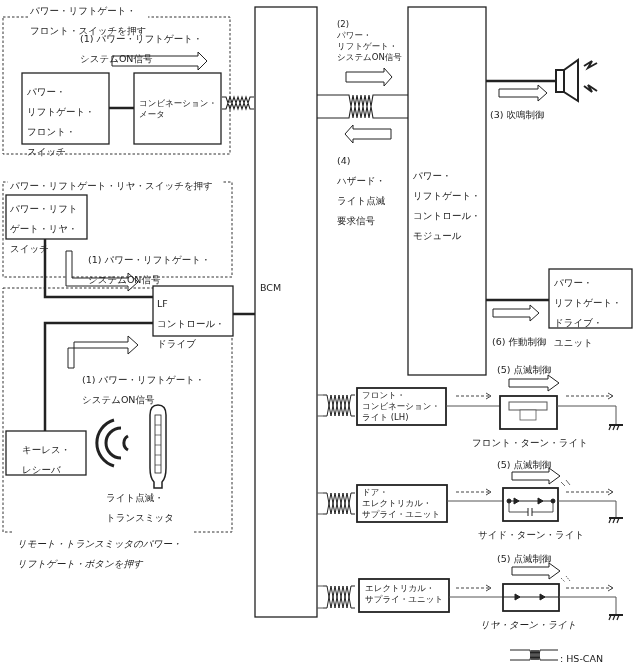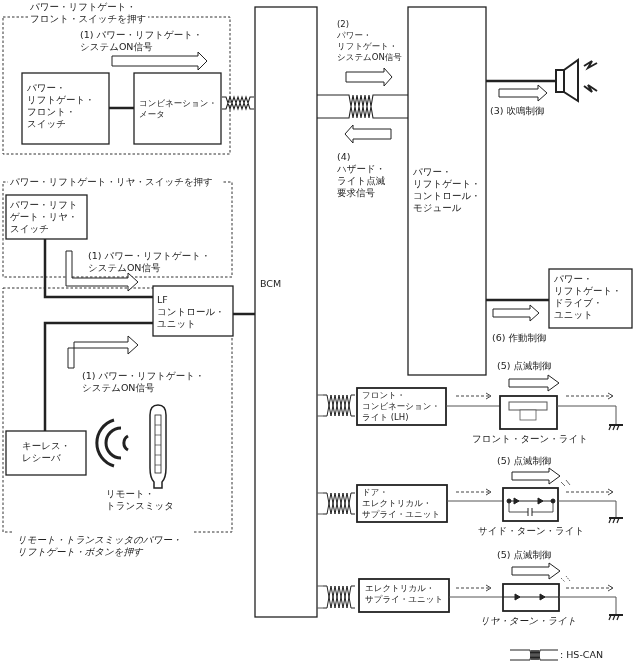--- a/index.html
+++ b/index.html
@@ -1,19 +1,19 @@
 <!DOCTYPE html>
 <html><head>
 <meta charset="utf-8">
 <style>
   html, body { margin:0; padding:0; background:#fff; }
   body { width:638px; height:664px; position:relative; overflow:hidden;
          font-family:"DejaVu Sans", sans-serif; color:#222; }
   svg { position:absolute; left:0; top:0; }
-  .lbl { position:absolute; font-size:9.5px; line-height:12px; white-space:pre; color:#222; }
+  .lbl { position:absolute; font-size:9.5px; line-height:20px; white-space:pre; color:#222; }
   .lbl.c { text-align:left; }
   .lbl.s { font-size:8.5px; line-height:11px; }
 </style>
 </head>
 <body>
 
 <svg width="638" height="664" viewBox="0 0 638 664">
   <defs>
     <g id="twist">
       <path d="M0,0 L4,0 L8,12 L12,0 L16,12 L20,0 L24,12 L28,0 L32,0 M0,12 L4,12 L8,0 L12,12 L16,0 L20,12 L24,0 L28,12 L32,12" fill="none" stroke="#222" stroke-width="1.1"></path>
@@ -197,27 +197,27 @@
 ユニット</div>
 <div class="lbl" style="left:492px;top:332px;">(6) 作動制御</div>
 
 <div class="lbl" style="left:10px;top:199px;">パワー・リフト
 ゲート・リヤ・
 スイッチ</div>
 <div class="lbl c" style="left:88px;top:250px;">(1) パワー・リフトゲート・
 システムON信号</div>
 <div class="lbl" style="left:157px;top:294px;">LF
 コントロール・
-ユニット</div>
+ドライブ</div>
 
 <div class="lbl c" style="left:82px;top:370px;">(1) パワー・リフトゲート・
 システムON信号</div>
 <div class="lbl" style="left:22px;top:440px;">キーレス・
 レシーバ</div>
-<div class="lbl c" style="left:106px;top:488px;">リモート・
+<div class="lbl c" style="left:106px;top:488px;">ライト点滅・
 トランスミッタ</div>
 
 <div class="lbl c" style="left:497px;top:360px;">(5) 点滅制御</div>
 <div class="lbl s" style="left:362px;top:390px;">フロント・
 コンビネーション・
 ライト (LH)</div>
 <div class="lbl" style="left:472px;top:433px;">フロント・ターン・ライト</div>
 
 <div class="lbl c" style="left:497px;top:455px;">(5) 点滅制御</div>
 <div class="lbl s" style="left:362px;top:487px;">ドア・

